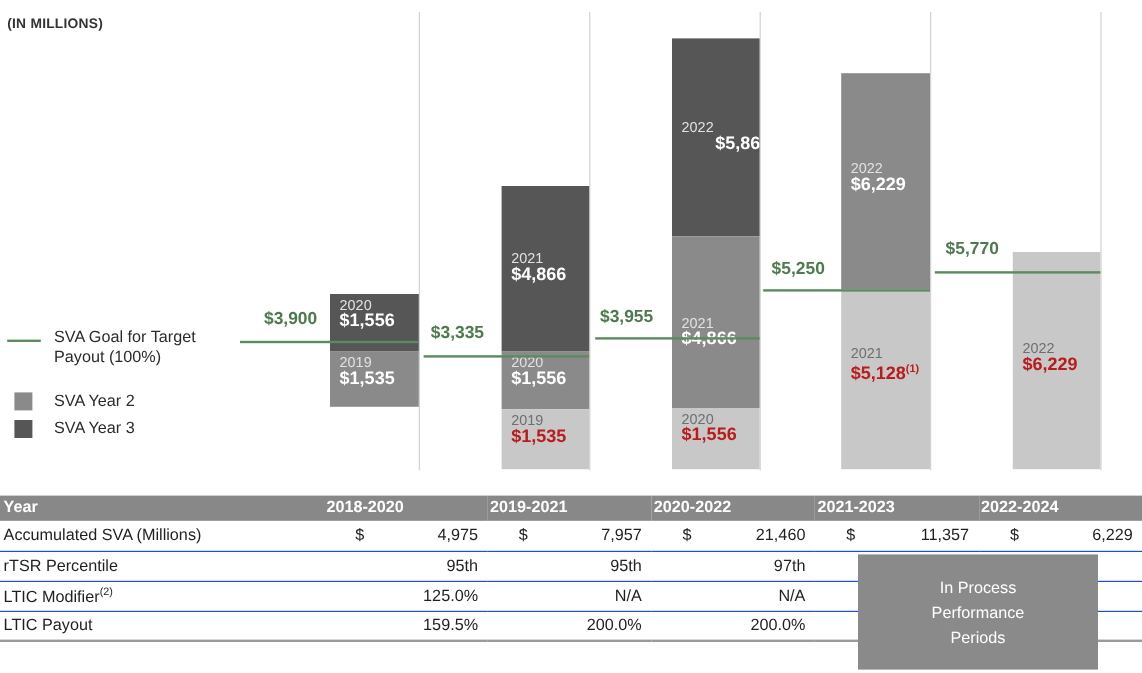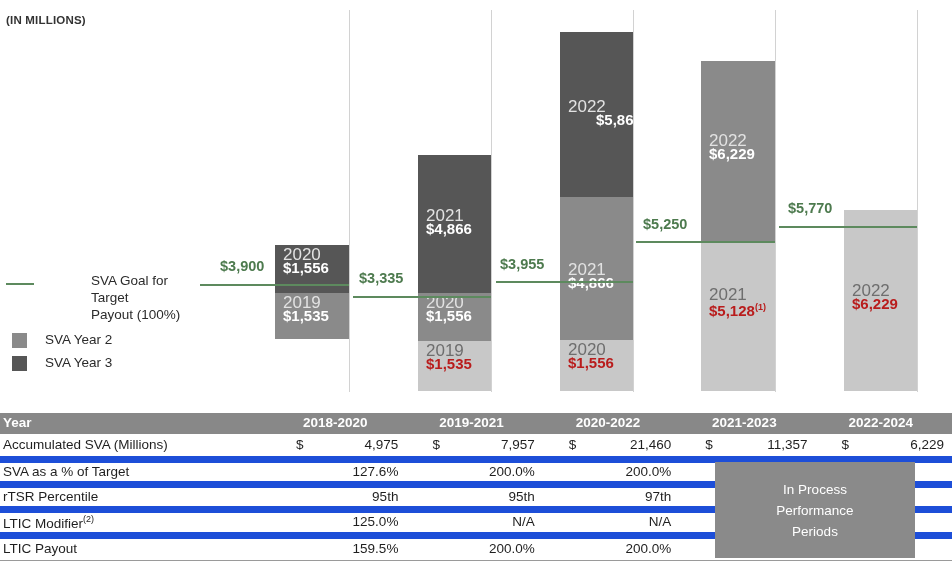--- a/index.html
+++ b/index.html
@@ -20,38 +20,38 @@
     font-size: 11.5px; font-weight: bold; letter-spacing: .2px;
     color: #333333;
   }
 
   
   .vsep { position: absolute; top: 10px; width: 1px; height: 382px; background: #d2d2d2; }
 
   
   #legend { position: absolute; left: 0px; top: 272px; width: 200px; }
   .legend-row { position: relative; display: flex; align-items: flex-start; margin-bottom: 6px; }
-  .legend-row.first { margin-bottom: 8px; gap: 46px; }
+  .legend-row.first { margin-bottom: 19px; }
   .legend-line {
     width: 28px; height: 0; border-top: 2px solid #5d8a5e;
     margin-top: 11px; margin-left: 2px; margin-right: 11px; flex: none;
   }
   .legend-swatch {
     width: 15px; height: 15px; margin-left: 8px; margin-right: 18px;
     margin-top: 2px; flex: none;
   }
   .legend-text { font-size: 13.5px; color: #2b2b2b; line-height: 17px; }
 
   
   .bar-group { position: absolute; }
   .seg {
     position: absolute; left: 0; width: 100%;
     color: #ffffff; overflow: hidden;
   }
-  .seg .yr { position: absolute; left: 8px; font-size: 17px; line-height: 13px; color: #e2e2e2; }
+  .seg .yr { position: absolute; left: 8px; font-size: 12px; line-height: 13px; color: #e2e2e2; }
   .seg .val { position: absolute; left: 8px; font-size: 15px; font-weight: bold; line-height: 17px; }
   .seg.light .yr { color: #6e6e6e; }
   .seg.light .val { color: #b91c1c; }
 
   
   .goal-line { position: absolute; height: 0; border-top: 2px solid #5d8a5e; }
   .goal-label {
     position: absolute; font-size: 14.5px; font-weight: bold; color: #4d7a4e;
     white-space: nowrap;
   }
@@ -60,26 +60,26 @@
   #data-table {
     position: absolute; left: 0; top: 413px; width: 832px;
     border-collapse: collapse; table-layout: fixed;
     font-size: 13.5px; color: #1f1f1f;
   }
   #data-table col.c0 { width: 270px; }
   #data-table col.cx { width: 136.4px; }
   #data-table thead th {
     background: #888888; color: #ffffff; font-weight: bold;
     font-size: 13.5px; height: 21px; padding: 1px 8px 3px 2px;
-    text-align: center;
+    text-align: left;
   }
   #data-table thead th.h0 { text-align: left; padding-left: 3px; }
   #data-table tbody td {
     height: 25px; padding: 1px 8px 2px 2px; text-align: right;
-    border-bottom: 7px solid #1d4ed8; vertical-align: middle;
+    border-bottom: 1px solid #1d4ed8; vertical-align: middle;
   }
   #data-table tbody td.lbl { text-align: left; padding-left: 3px; }
   #data-table tbody tr:last-child td { border-bottom: 2px solid #9a9a9a; }
   .money { display: inline-block; width: 100%; position: relative; }
   .money .cur { position: absolute; left: 24px; }
   .sup { font-size: 9px; vertical-align: super; }
 
   
   #in-process-block {
     position: absolute; left: 715px; top: 462px; width: 200px; height: 96px;
@@ -215,28 +215,20 @@
     <tbody>
       <tr>
         <td class="lbl">Accumulated SVA (Millions)</td>
         <td><span class="money"><span class="cur">$</span><span>4,975</span></span></td>
         <td><span class="money"><span class="cur">$</span><span>7,957</span></span></td>
         <td><span class="money"><span class="cur">$</span><span>21,460</span></span></td>
         <td><span class="money"><span class="cur">$</span><span>11,357</span></span></td>
         <td><span class="money"><span class="cur">$</span><span>6,229</span></span></td>
       </tr>
       <tr>
-        <td class="lbl">SVA as a % of Target</td>
-        <td>127.6%</td>
-        <td>200.0%</td>
-        <td>200.0%</td>
-        <td></td>
-        <td></td>
-      </tr>
-      <tr>
         <td class="lbl">rTSR Percentile</td>
         <td>95th</td>
         <td>95th</td>
         <td>97th</td>
         <td></td>
         <td></td>
       </tr>
       <tr>
         <td class="lbl"><span>LTIC Modifier</span><span class="sup">(2)</span></td>
         <td>125.0%</td>

